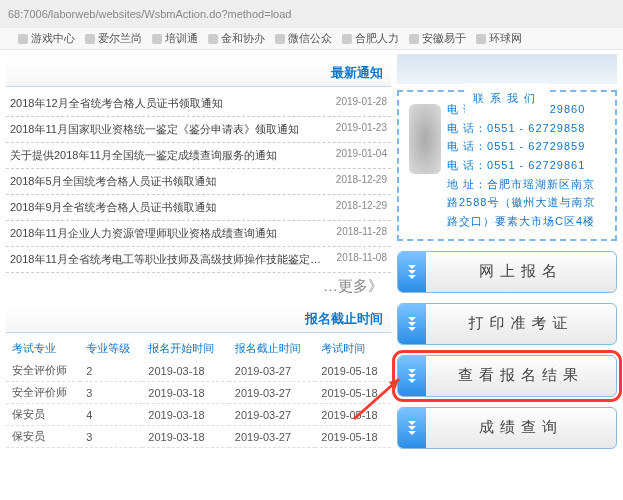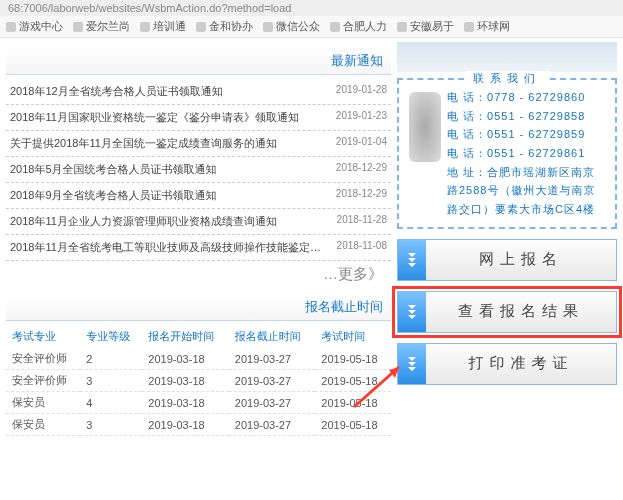--- a/index.html
+++ b/index.html
@@ -1,40 +1,40 @@
 <!DOCTYPE html>
 <html><head>
 <meta charset="utf-8">
 <style>
 *{margin:0;padding:0;box-sizing:border-box}
 body{font-family:"Microsoft YaHei",SimSun,sans-serif;font-size:12px;background:#fff;color:#333;width:623px}
-.addr-bar{background:#eee;padding:2px 8px;color:#888;font-size:11px}
-.bookmarks{background:#f8f8f8;padding:3px 6px;border-bottom:1px solid #e5e5e5;display:flex;gap:10px;font-size:11px;color:#555}
+.addr-bar{background:#eee;padding:8px 8px;color:#888;font-size:11px}
+.bookmarks{background:#f8f8f8;padding:3px 18px;border-bottom:1px solid #e5e5e5;display:flex;gap:10px;font-size:11px;color:#555}
 .bm{display:flex;align-items:center;gap:3px;cursor:pointer}
 .bm-ic{width:10px;height:10px;background:#ccc;border-radius:2px;display:inline-block}
 .page{display:flex;gap:6px;padding:4px 6px}
 .main{flex:1;min-width:0}
 .side{width:220px}
-.sect-title{background:linear-gradient(#fff,#f5f5f5);border-bottom:1px solid #c5d9e8;padding:4px 8px;text-align:right;color:#1176c7;font-weight:normal;font-size:13px;margin:6px 0 4px}
+.sect-title{background:linear-gradient(#fff,#f5f5f5);border-bottom:1px solid #c5d9e8;padding:4px 8px;text-align:right;color:#1176c7;font-weight:bold;font-size:13px;margin:6px 0 4px}
 .notice{list-style:none}
 .notice li{display:flex;justify-content:space-between;border-bottom:1px dashed #ccc;padding:5px 4px;font-size:11px}
 .notice li a{color:#444;text-decoration:none;flex:1;white-space:nowrap;overflow:hidden;text-overflow:ellipsis}
 .notice li span{color:#888;font-size:10px;width:62px;text-align:right;line-height:1.2}
 .more{text-align:right;padding:4px 8px;color:#888;font-size:15px}
 table.exam{width:100%;border-collapse:collapse;font-size:11px}
 table.exam th{color:#1176c7;font-weight:normal;text-align:left;padding:4px 6px}
 table.exam td{padding:3px 6px;border-bottom:1px dashed #e0e0e0;color:#555}
 .side-top{height:30px;background:linear-gradient(#d8e4f0,#eef3f8);margin-bottom:6px}
 .contact{border:2px dashed #7fb8e8;border-radius:0;padding:8px 10px;font-size:11px;color:#1176c7;position:relative;margin-bottom:10px}
-.contact-title{position:absolute;top:-9px;left:50%;transform:translateX(-50%);background:#fff;padding:0 8px;color:#1176c7;letter-spacing:6px}
+.contact-title{position:absolute;top:-9px;left:50%;transform:translateX(-50%);background:#fff;padding:8px 8px;color:#1176c7;letter-spacing:6px}
 .contact-body{display:flex;gap:6px;align-items:flex-start}
 .stamp{width:32px;height:70px;background:radial-gradient(#aaa,#ddd);border-radius:6px;margin-top:4px}
 .contact ul{list-style:none;flex:1}
 .contact li{line-height:1.7;letter-spacing:1px}
-.action-btn{display:flex;align-items:center;background:linear-gradient(#fefefe,#e8e8e8);border:1px solid #8bbbe0;border-radius:0;margin-bottom:10px;height:42px;cursor:pointer;overflow:hidden}
+.action-btn{display:flex;align-items:center;background:linear-gradient(#fefefe,#e8e8e8);border:1px solid #8bbbe0;border-radius:6px;margin-bottom:10px;height:42px;cursor:pointer;overflow:hidden}
 .action-btn .chev{width:28px;height:100%;background:linear-gradient(#7cc3ff,#2b8ee6);display:flex;flex-direction:column;align-items:center;justify-content:center;gap:1px}
 .chev b{width:0;height:0;border-left:4px solid transparent;border-right:4px solid transparent;border-top:4px solid #fff}
 .action-btn .lbl{flex:1;text-align:center;font-size:15px;color:#444;letter-spacing:6px}
 .highlight{outline:3px solid #ff3b30;outline-offset:2px}
 .arrow{position:absolute;width:60px;height:60px;pointer-events:none}
 .side{position:relative}
 .arrow svg{width:100%;height:100%}
 </style>
 </head>
 <body>
@@ -148,35 +148,43 @@
     </div>
 
     <div class="action-btn">
       <div class="chev">
           <b></b>
           <b></b>
           <b></b>
         </div>
       <div class="lbl">网上报名</div>
     </div>
+    <div class="action-btn">
+      <div class="chev">
+          <b></b>
+          <b></b>
+          <b></b>
+        </div>
+      <div class="lbl">打印准考证</div>
+    </div>
     <div class="action-btn highlight">
       <div class="chev">
           <b></b>
           <b></b>
           <b></b>
         </div>
       <div class="lbl">查看报名结果</div>
     </div>
     <div class="action-btn">
       <div class="chev">
           <b></b>
           <b></b>
           <b></b>
         </div>
-      <div class="lbl">打印准考证</div>
+      <div class="lbl">成绩查询</div>
     </div>
 
     <div class="arrow" style="left:-48px;top:310px">
       <svg viewBox="0 0 60 60">
           <path d="M5 55 L50 15" stroke="#ff3b30" stroke-width="3" fill="none"></path>
           <path d="M50 15 L40 18 L46 26 Z" fill="#ff3b30"></path>
         </svg>
     </div>
   </div>
 </div>

